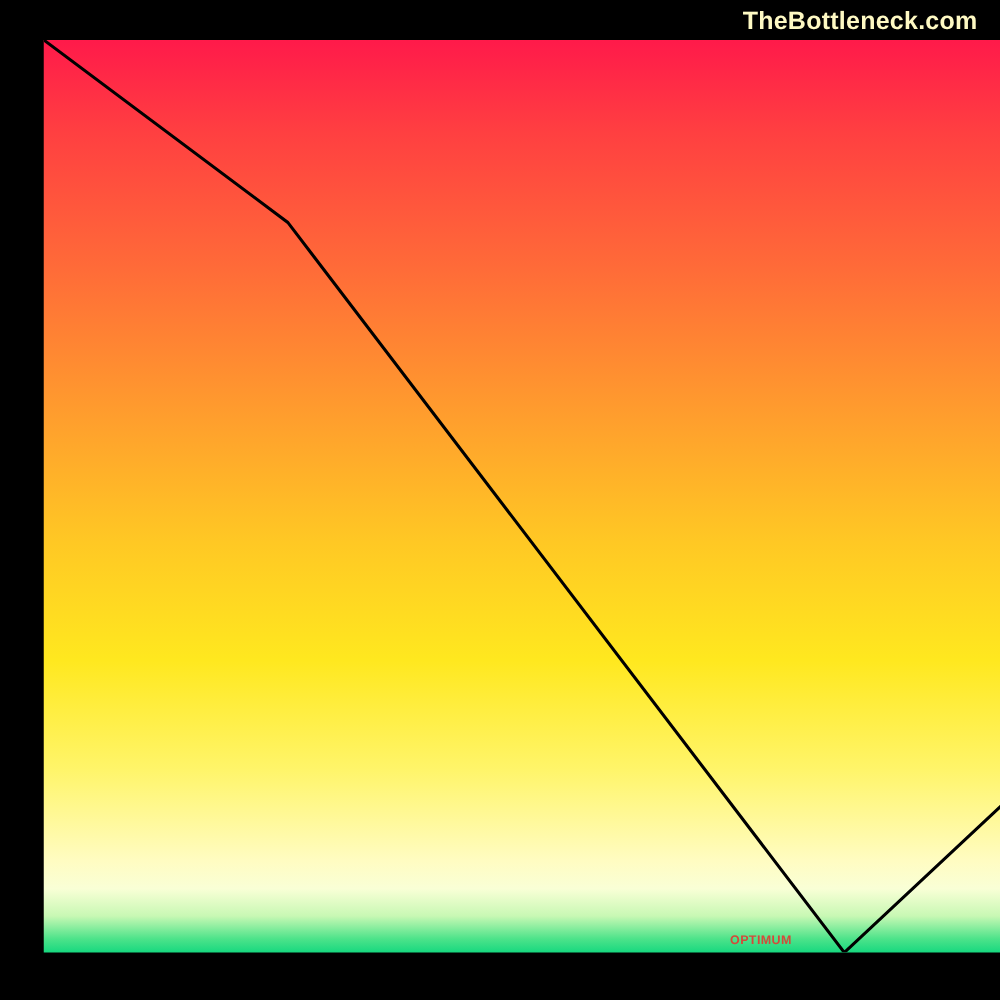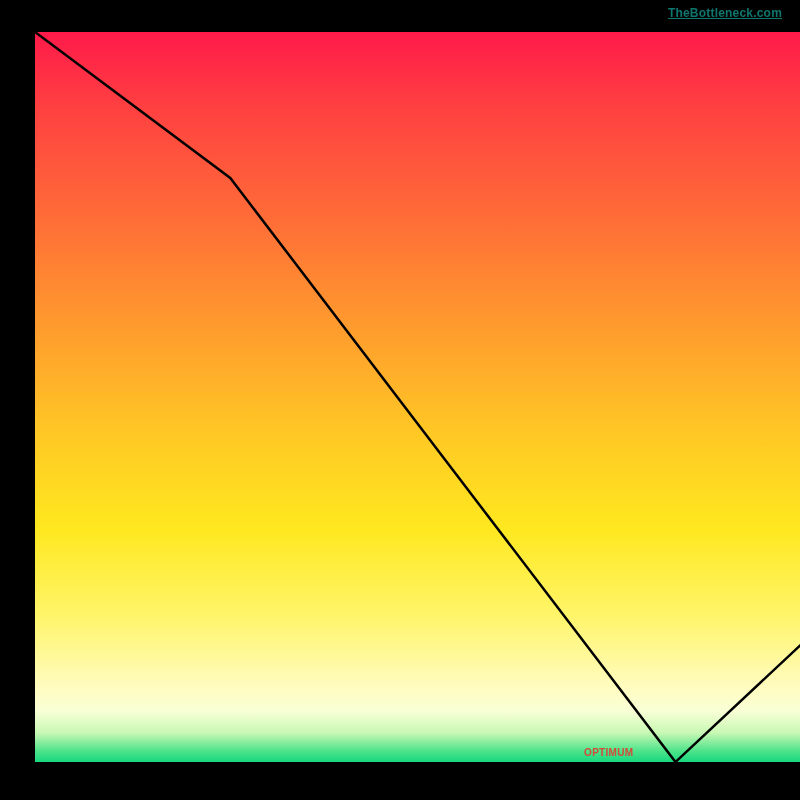--- a/index.html
+++ b/index.html
@@ -52,25 +52,24 @@
     font-size: 10px;
     font-weight: 700;
     color: #d44a3a;
     letter-spacing: 0.3px;
     white-space: nowrap;
   }
   .watermark {
     position: absolute;
     top: 6px;
     right: 18px;
-    color: #0f766e;
-    font-size: 12px;
+    color: #fef9c3;
+    font-size: 20px;
     font-weight: 600;
     letter-spacing: 0.2px;
-    text-decoration: underline;
   }
 </style>
 </head>
 <body>
 
 <div class="frame">
 
   <div class="watermark">TheBottleneck.com</div>
 
   <div class="plot">

